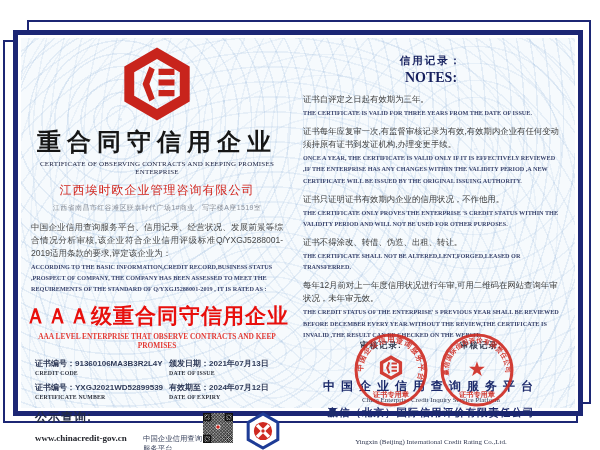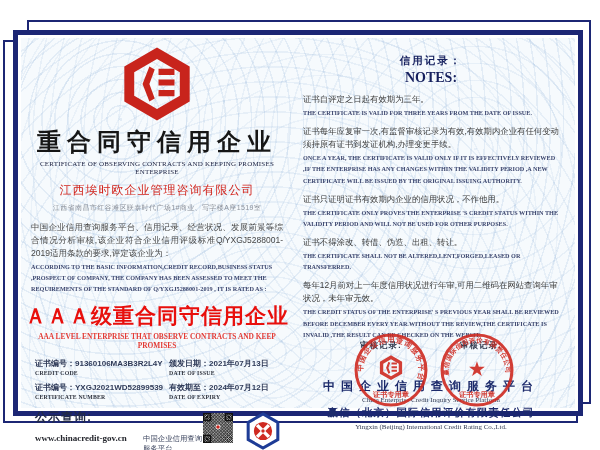--- a/index.html
+++ b/index.html
@@ -52,21 +52,21 @@
   .note-zh{font-size:8.4px;color:#3c3c3c;line-height:1.55;}
   .note-en{font-family:"Liberation Serif","DejaVu Serif",serif;font-weight:bold;font-size:6.2px;color:#3c466e;line-height:1.8;margin-top:1px;}
 
   .review-row{display:flex;justify-content:space-around;margin-top:auto;padding:0 28px;}
   .review-label{font-size:8.5px;font-weight:bold;color:#333a4e;letter-spacing:1px;}
 
   .issuer-block{text-align:center;margin:26px 0 10px;position:relative;z-index:1;}
   .issuer-zh-1{font-size:12px;font-weight:bold;color:#1c2a6b;letter-spacing:6px;white-space:nowrap;}
   .issuer-en-1{font-family:"Liberation Serif","DejaVu Serif",serif;font-size:7px;color:#343c55;margin-top:1px;}
   .issuer-zh-2{font-size:10.5px;font-weight:bold;color:#1c2a6b;letter-spacing:1px;margin-top:2px;white-space:nowrap;}
-  .issuer-en-2{font-family:"Liberation Serif","DejaVu Serif",serif;font-size:7px;color:#343c55;margin-top:3px;}
+  .issuer-en-2{font-family:"Liberation Serif","DejaVu Serif",serif;font-size:7px;color:#343c55;margin-top:18px;}
 
   .stamps{position:absolute;left:50%;transform:translateX(-50%);bottom:0px;display:flex;gap:10px;z-index:2;opacity:.9;}
 </style>
 </head>
 <body>
 
 <svg width="0" height="0" style="position:absolute" aria-hidden="true">
   <defs>
     <symbol id="hexlogo" viewBox="0 0 100 100">
       <path fill="currentColor" fill-rule="evenodd" d="M50 2 L93 27 V73 L50 98 L7 73 V27 Z M50 17 L80 34.5 V65.5 L50 83 L20 65.5 V34.5 Z"></path>

